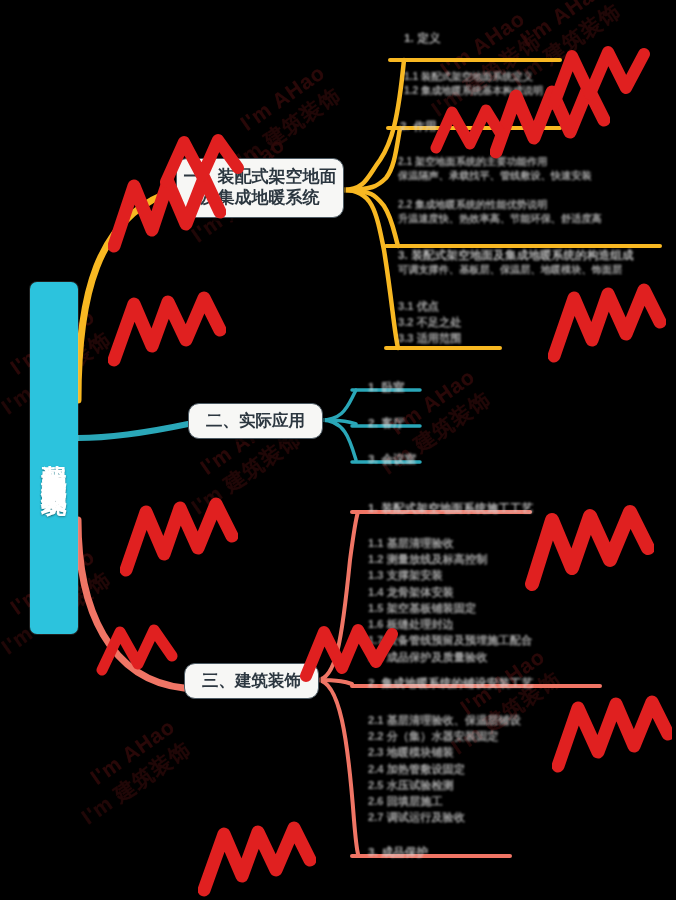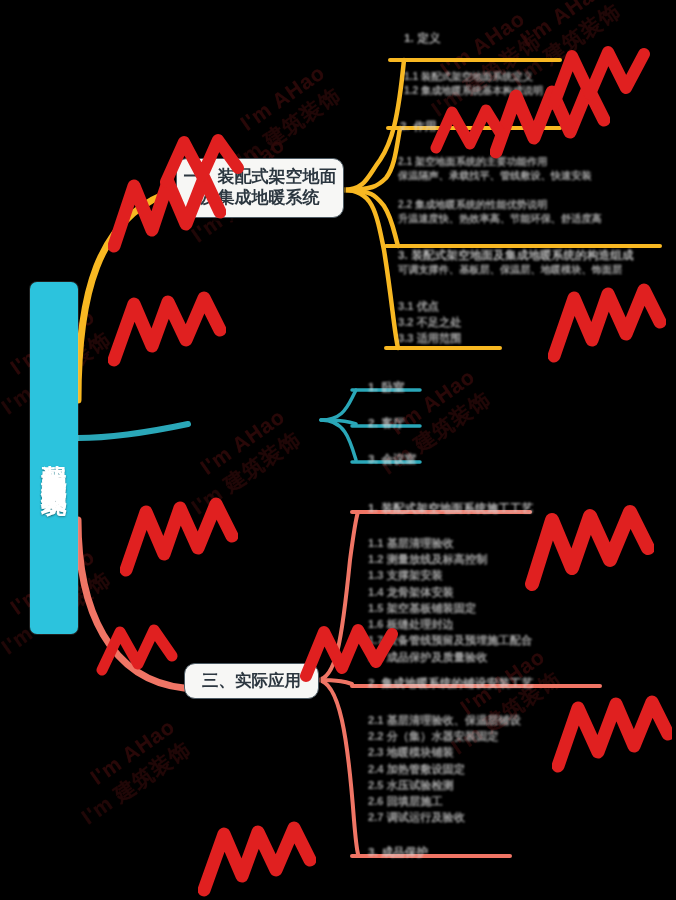--- a/index.html
+++ b/index.html
@@ -113,22 +113,25 @@
     <path d="M352,856 L510,856" fill="none" stroke="#f07565" stroke-width="4" stroke-linecap="round"></path>
   </svg>
 
   <div class="root-node">
     <div class="vtext">装配式架空地面及集成地暖系统</div>
   </div>
 
   <div class="branch-box" id="branch-1">
     <span>一、装配式架空地面及集成地暖系统</span>
   </div>
+  <div class="branch-box" id="branch-2">
+    <span>二、实际应用</span>
+  </div>
   <div class="branch-box" id="branch-3">
-    <span>三、实际应用</span>
+    <span>三、建筑装饰</span>
   </div>
 
   <div class="leaf" style="left:404px;top:31px;">
     <div class="hd">1. 定义</div>
   </div>
   <div class="leaf" style="left:404px;top:70px;">
     <div class="sub">1.1 装配式架空地面系统定义</div>
     <div class="sub">1.2 集成地暖系统基本构成说明</div>
   </div>
 

